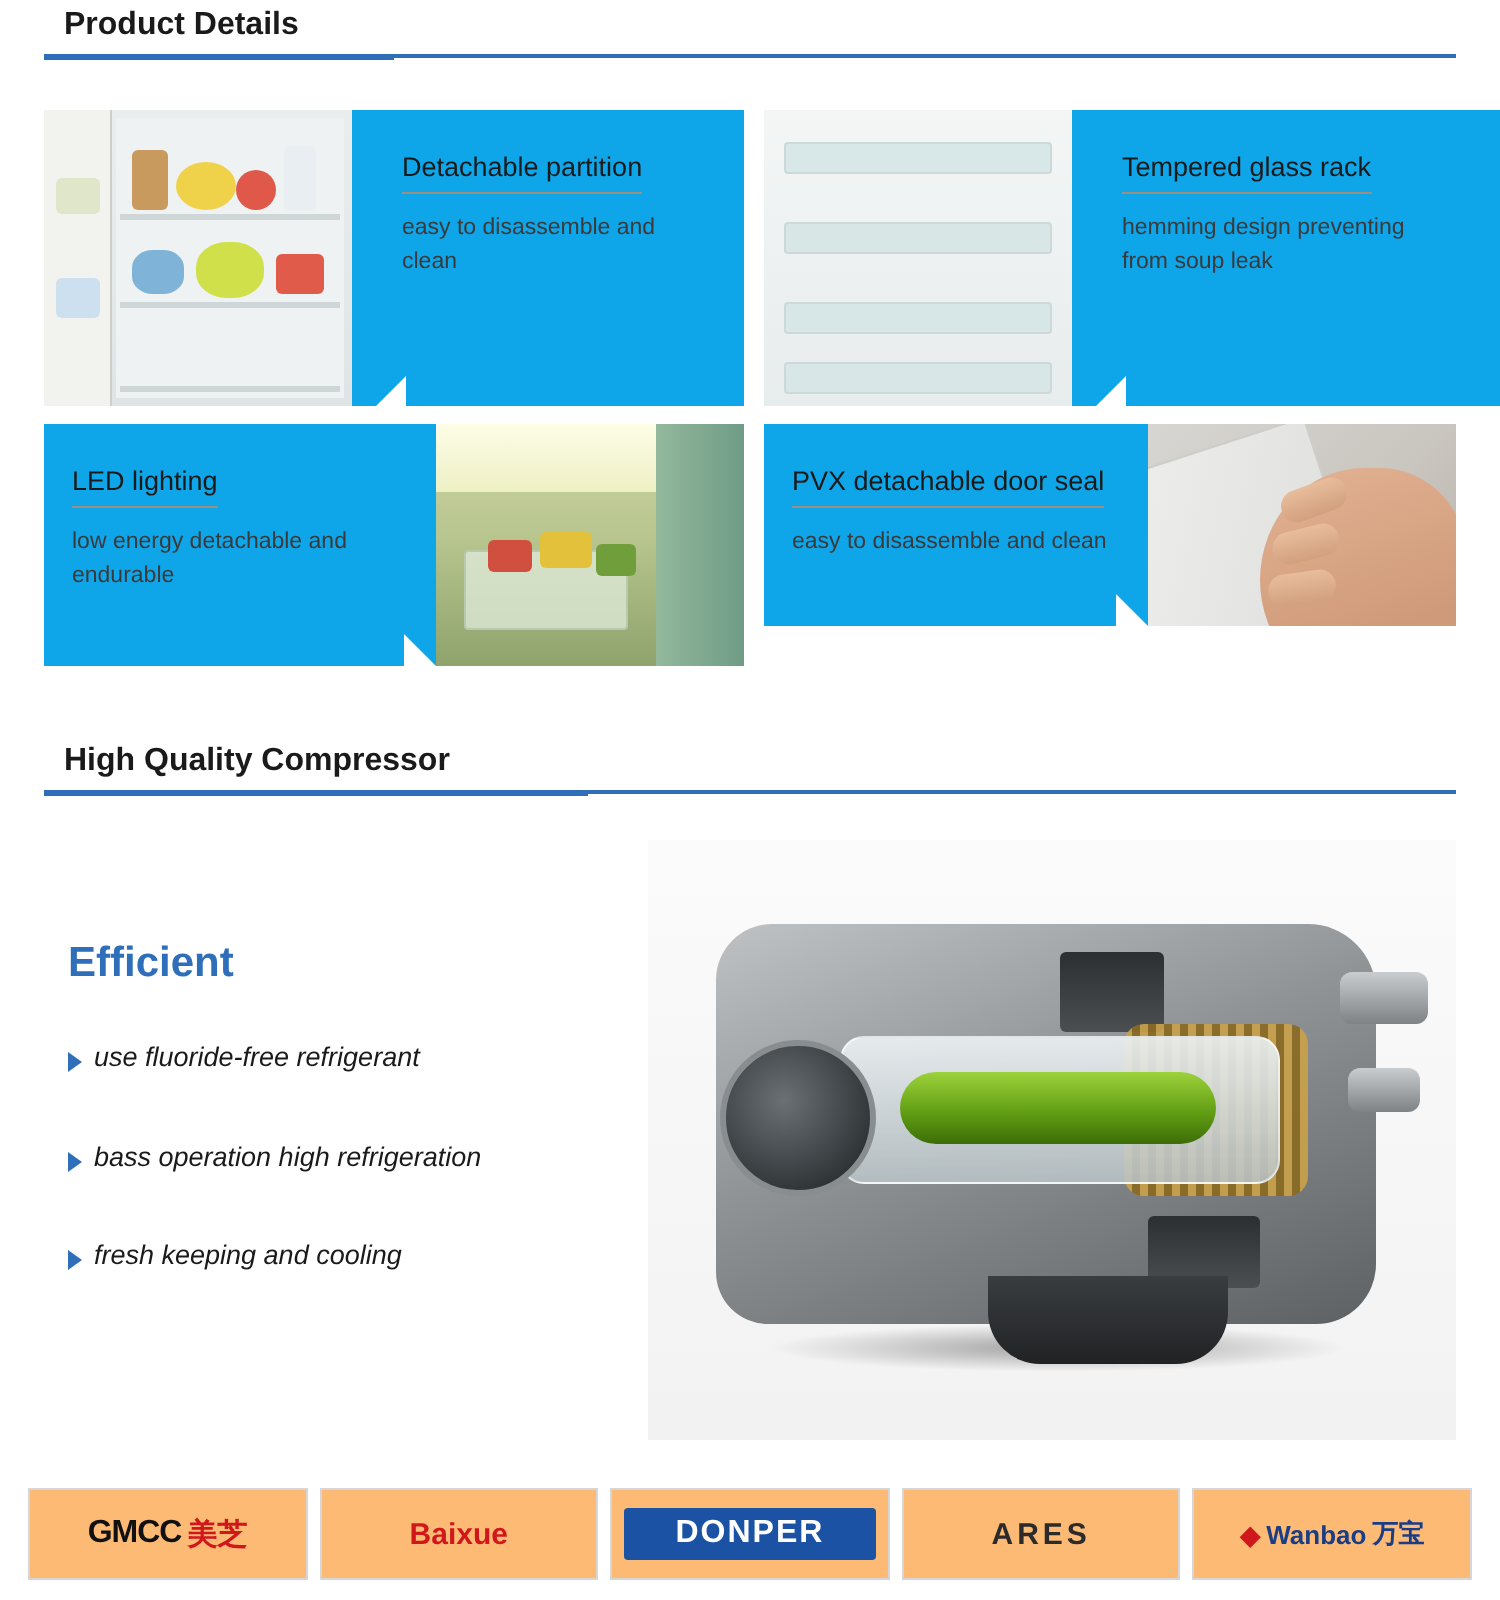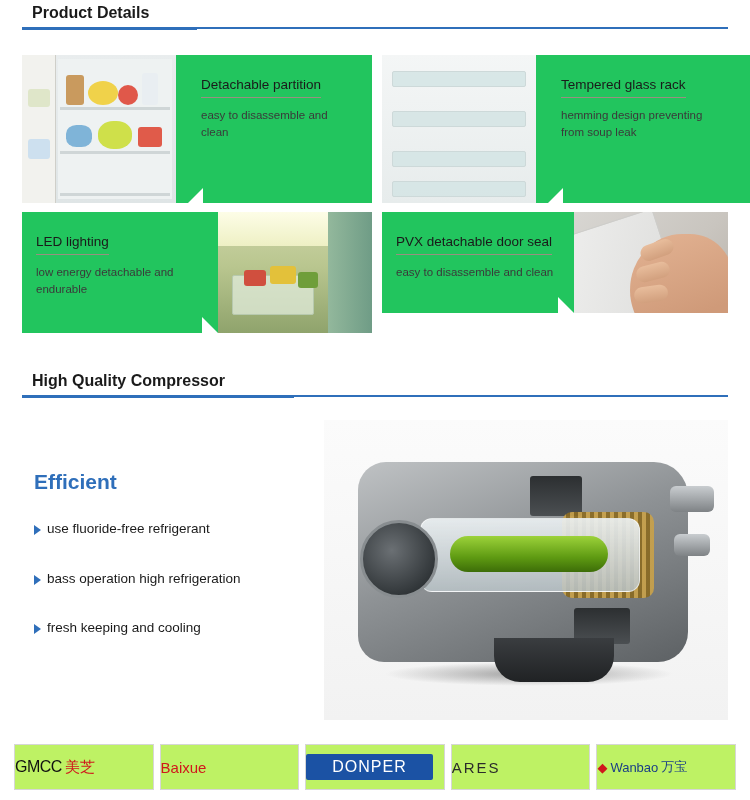--- a/index.html
+++ b/index.html
@@ -35,21 +35,21 @@
     height: 3px;
     background: #2f6fba;
   }
 
   #hdr-product { top: 4px; text-decoration: underline; }
   #hdr-compressor { top: 372px; }
 
   
   .card {
     position: absolute;
-    background: #22c55e;
+    background: #0ea5e9;
     overflow: hidden;
   }
   .card .img {
     position: absolute;
     top: 0;
     width: 154px;
     height: 100%;
     background: #dfe3e4;
     overflow: hidden;
   }
@@ -157,21 +157,21 @@
     background: linear-gradient(180deg,#e8bd9c,#d2a07e);
   }
 
   
   .comp-block { position: absolute; left: 22px; top: 420px; width: 706px; height: 304px; }
   .comp-title {
     position: absolute; left: 12px; top: 50px;
     font-size: 21px; font-weight: bold; color: #2f6fba;
   }
   .bullets { position: absolute; left: 12px; top: 100px; width: 290px; }
-  .bullet { display: flex; align-items: flex-start; margin-bottom: 32px; }
+  .bullet { display: flex; align-items: center; margin-bottom: 32px; font-style: italic; }
   .bullet .tri {
     width: 0; height: 0; margin: 5px 6px 0 0;
     border-style: solid; border-width: 5px 0 5px 7px;
     border-color: transparent transparent transparent #2f6fba;
     flex: none;
   }
   .bullet span { font-size: 13.5px; color: #1a1a1a; line-height: 1.3; }
 
   .comp-photo {
     position: absolute; left: 302px; top: 0; width: 404px; height: 300px;
@@ -227,23 +227,23 @@
   }
 
   
   .brands {
     position: absolute; left: 14px; top: 744px; width: 722px; height: 46px;
     display: flex; gap: 6px;
   }
   .brand {
     flex: 1;
     border: 1px solid #d6d6d6;
-    background: #bef264;
-    display: flex; align-items: center; 
-    font-weight: normal;
+    background: #fdba74;
+    display: flex; align-items: center; justify-content: center;
+    font-weight: bold;
     overflow: hidden;
   }
   .brand .b1 { color: #111; font-size: 16px; letter-spacing: -0.5px; }
   .brand .b-red { color: #d0181c; font-size: 15px; }
   .brand-donper {
     background: #1b52a4; color: #ffffff; font-size: 16px; letter-spacing: 1px;
     width: 92%; height: 60%; display: flex; align-items: center; justify-content: center;
     border-radius: 2px;
   }
   .brand .b-ares { color: #2b2b2b; font-size: 15px; letter-spacing: 2px; }

